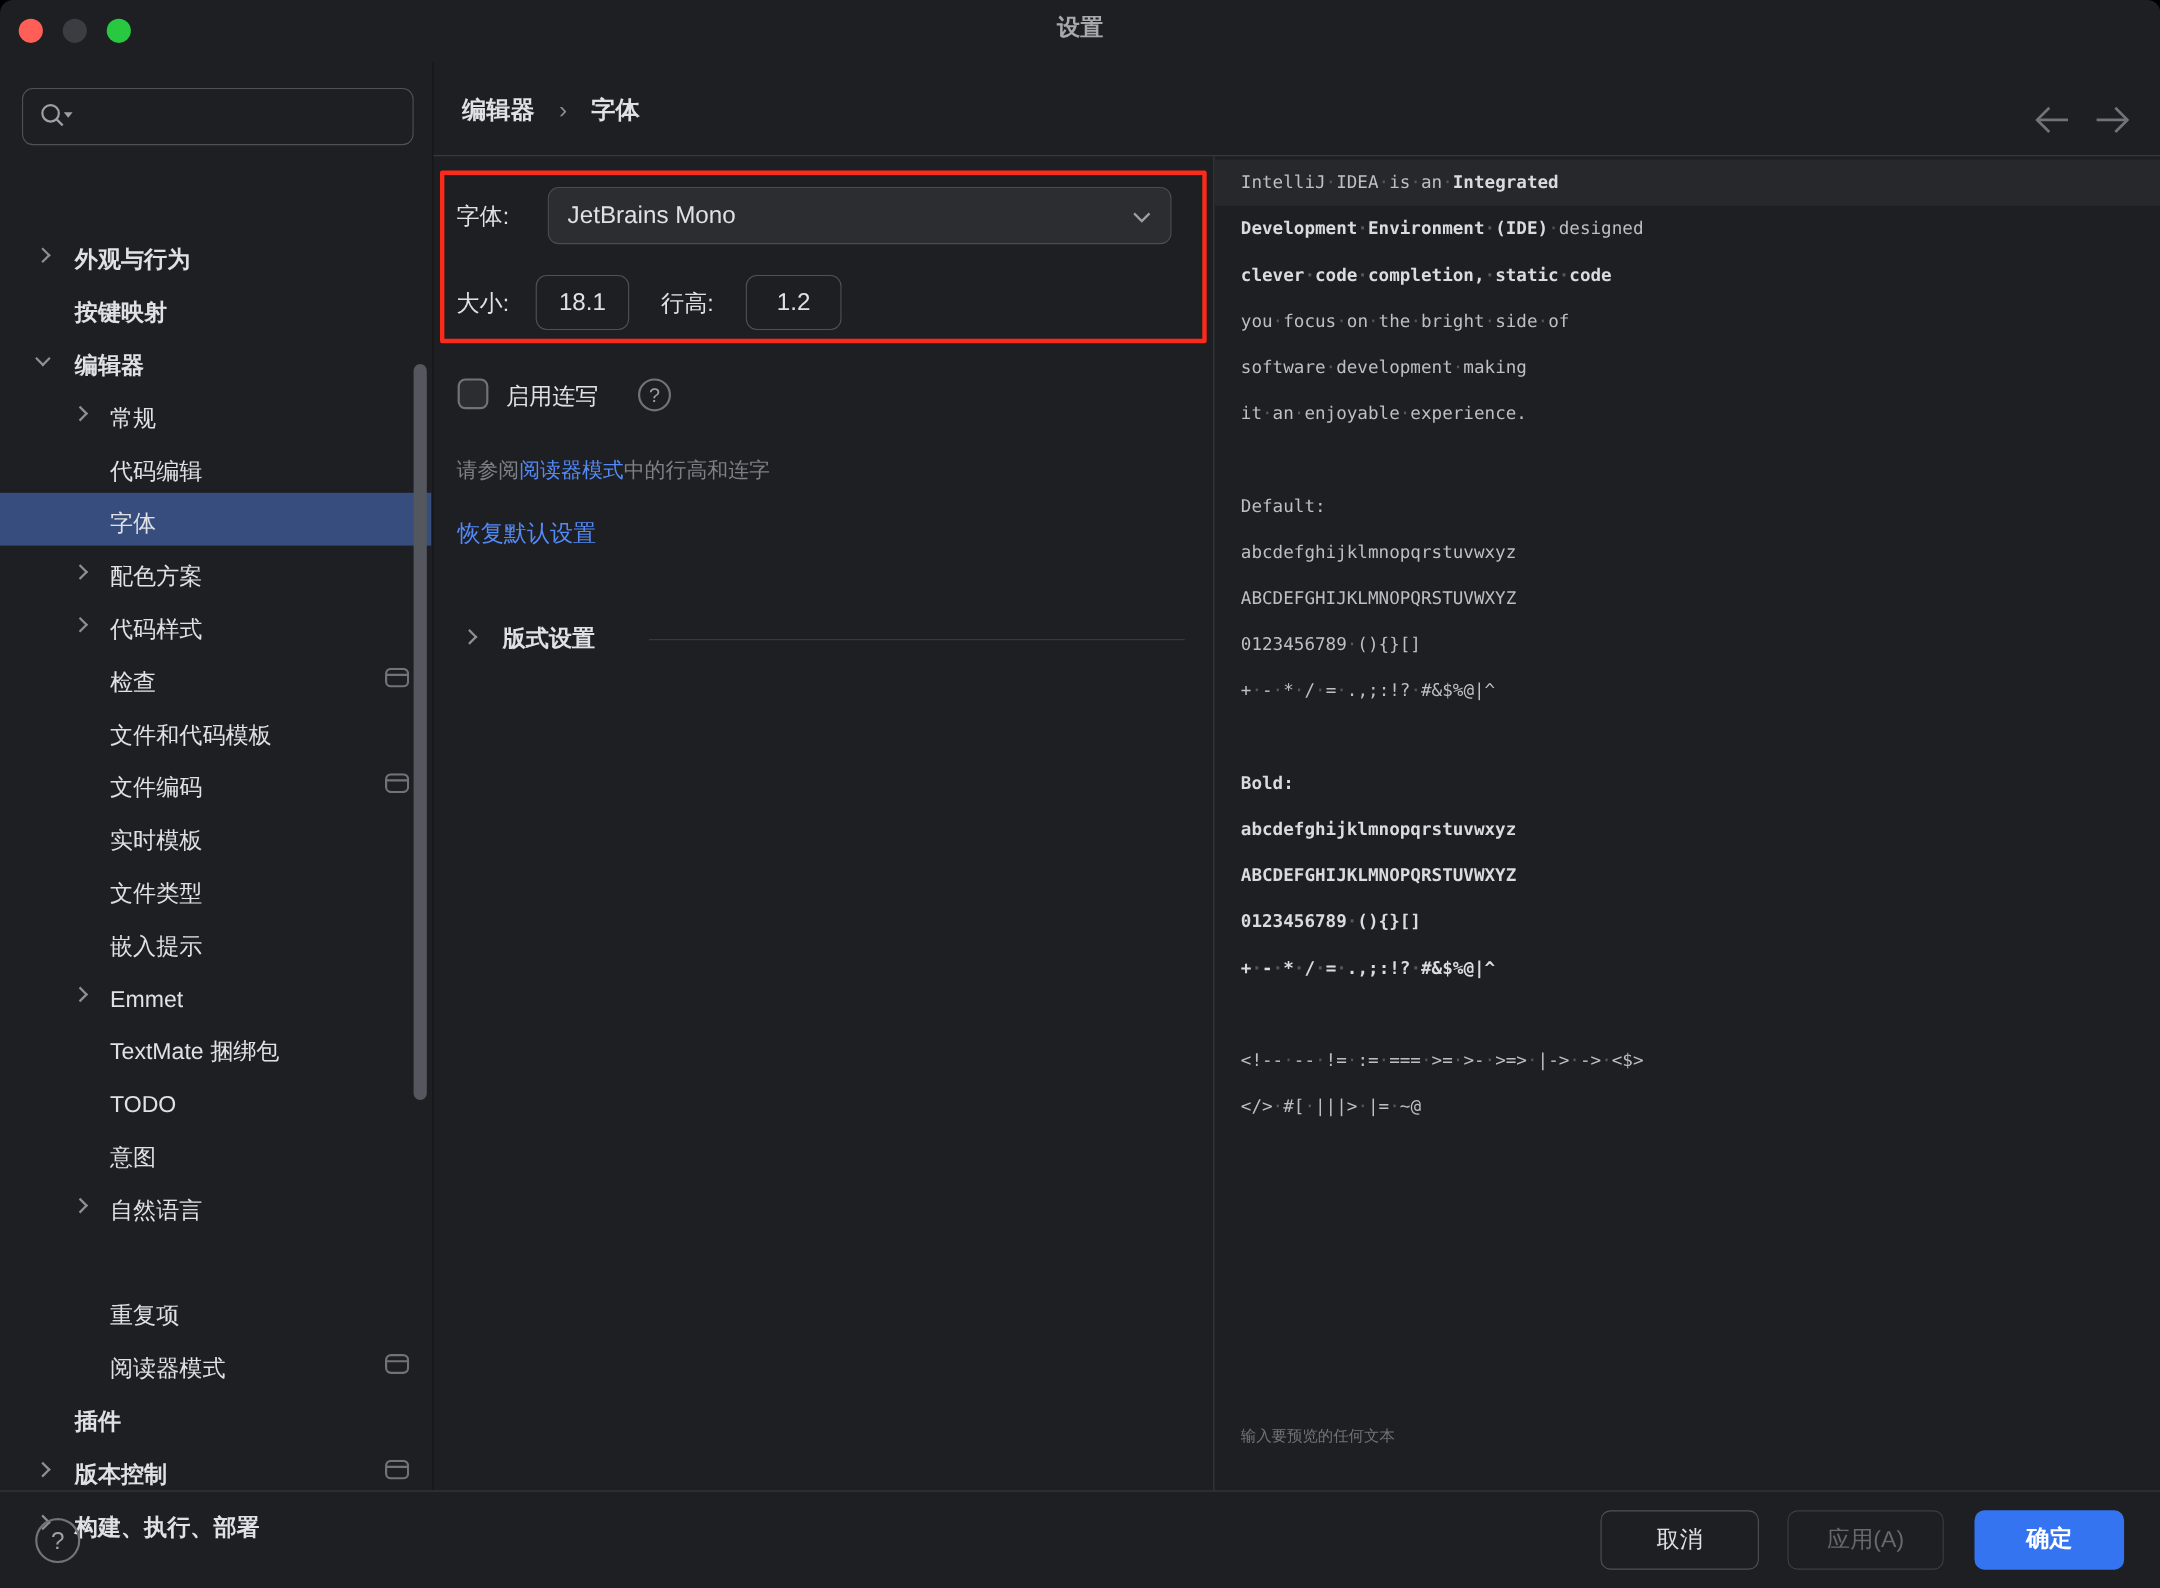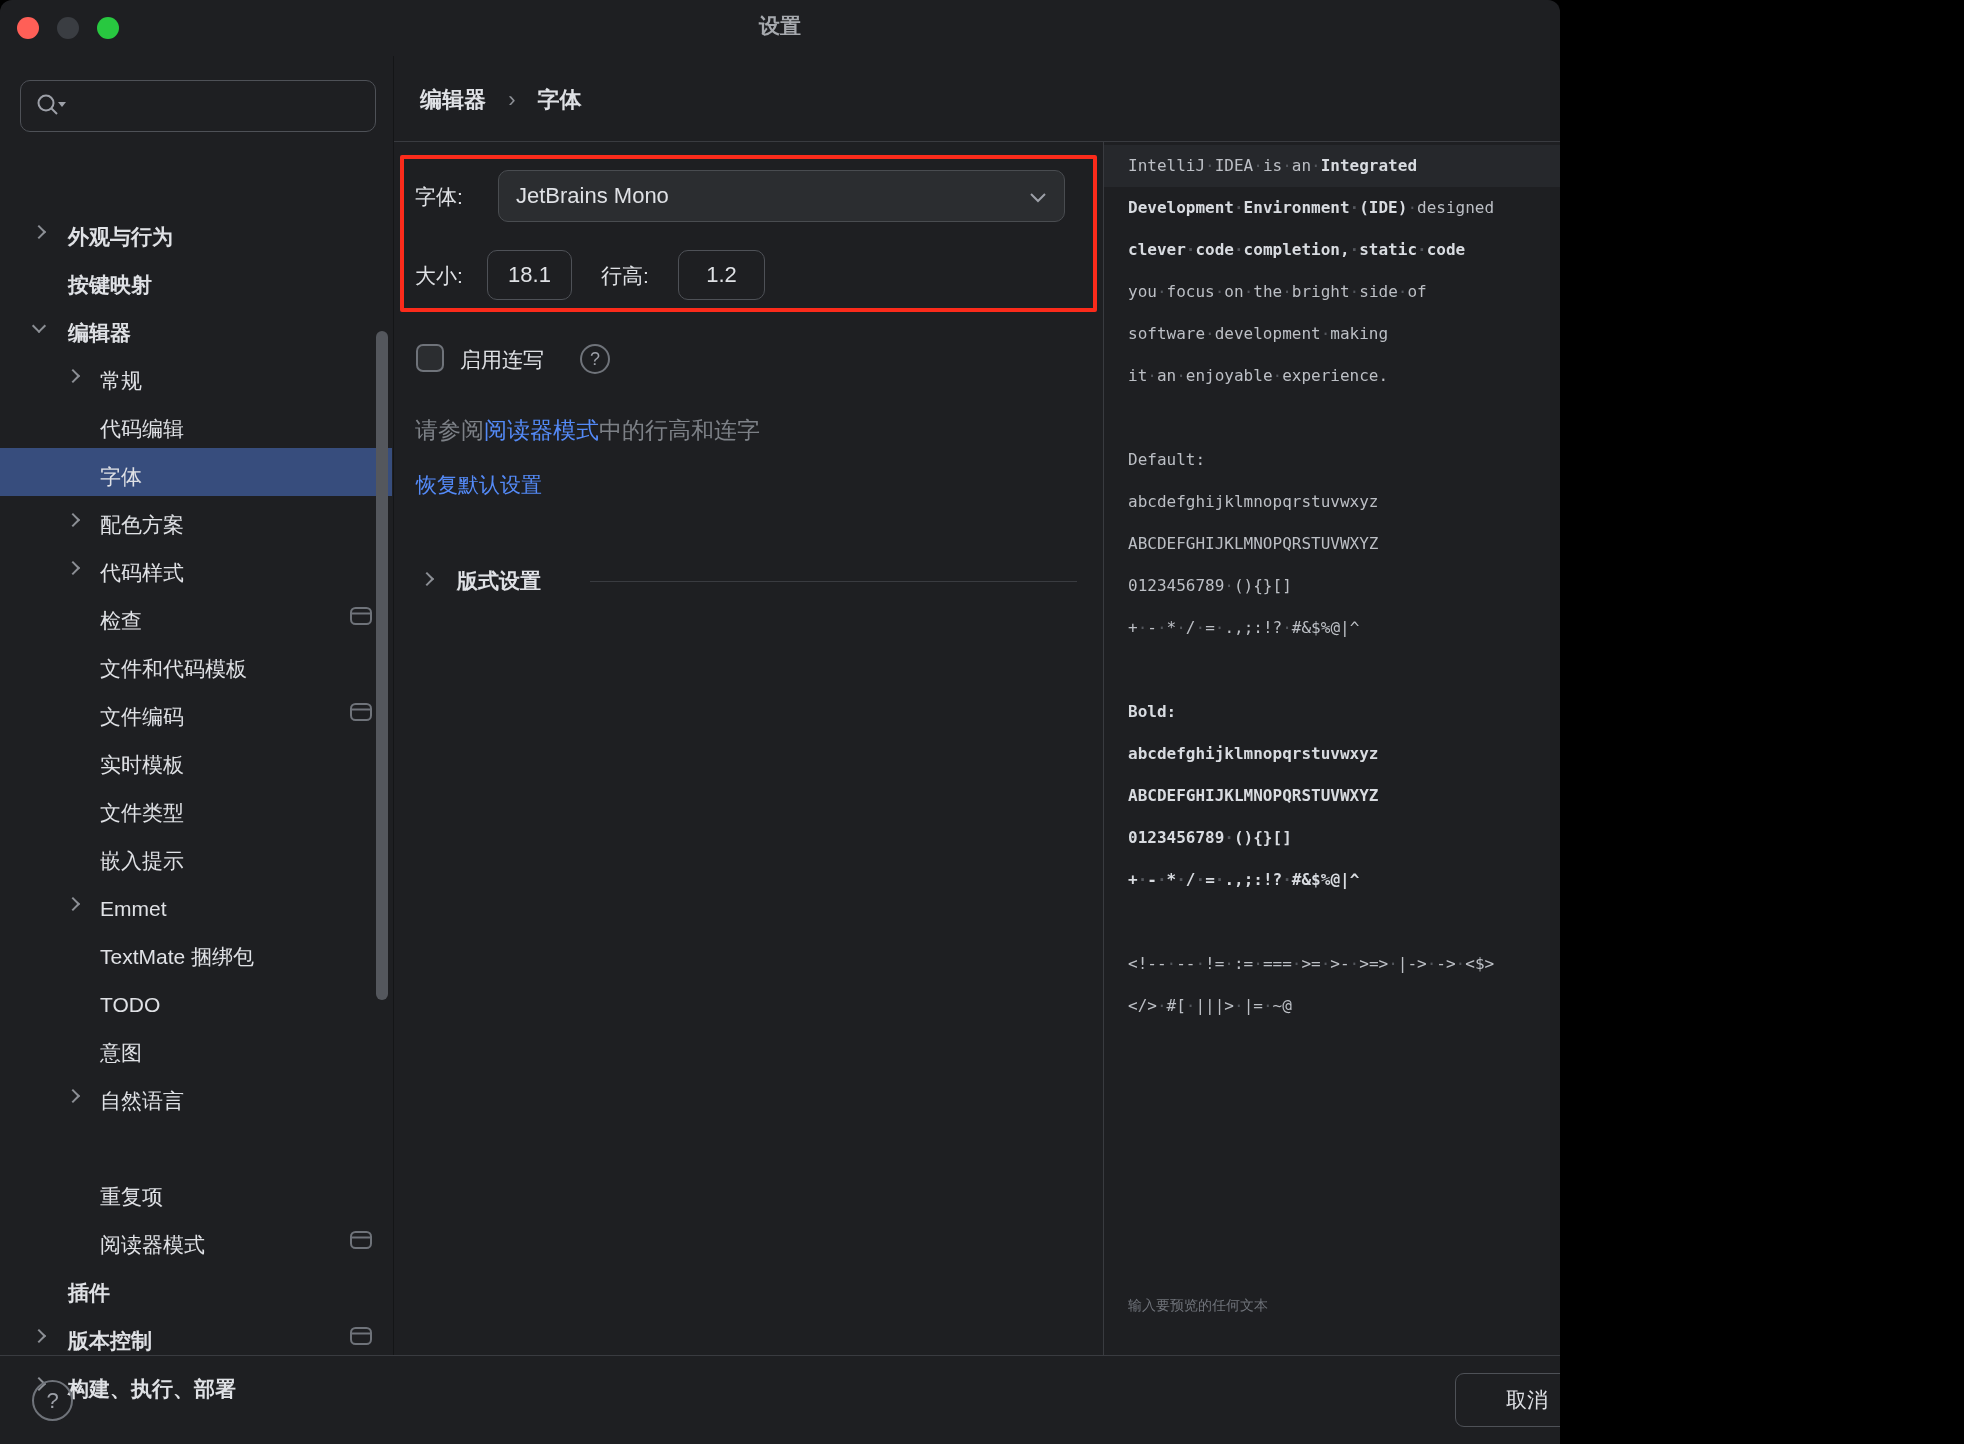--- a/index.html
+++ b/index.html
@@ -3,21 +3,21 @@
 <meta charset="utf-8">
 <style>
   :root{
     --bg:#1e1f22; --panel-line:#393b40; --ctl-border:#4e5157; --ctl-bg:#2b2d30;
     --text:#dfe1e5; --text-dim:#9da0a8; --muted:#7d8187; --link:#548af7;
     --accent:#3574f0; --selection:#374d7d; --mono:#bcbfc5; --mono-bold:#d8dbe0;
     --ws:#53565c; --annotation:#fb2b1b; --icon:#6f737a;
   }
   *{box-sizing:border-box; margin:0; padding:0;}
   body{background:#000; font-family:"Liberation Sans","DejaVu Sans",sans-serif;}
-  .window{position:relative; width:1560px; height:1444px; background:var(--bg);
+  .window{position:relative; width:1964px; height:1444px; background:var(--bg);
           border-radius:12px 12px 0 0; overflow:hidden; color:var(--text);}
 
   
   .titlebar{position:absolute; left:0; top:0; right:0; height:56px;}
   .traffic{position:absolute; top:17px; width:22px; height:22px; border-radius:50%;}
   .t-close{left:17px; background:#ff5f57;}
   .t-min{left:57px; background:#3a3d42;}
   .t-zoom{left:97px; background:#28c840;}
   .win-title{position:absolute; left:0; right:0; top:0; height:56px; line-height:52px;
              text-align:center; font-size:21px; font-weight:bold; color:#a6a9ae;}
@@ -61,21 +61,21 @@
   .combo{position:absolute; left:498px; top:170px; width:567px; height:52px; background:var(--ctl-bg);
          border:1.5px solid #494c50; border-radius:10px;}
   .combo .val{position:absolute; left:17px; top:0; height:52px; line-height:50px; font-size:22px; color:var(--text);}
   .combo svg{position:absolute; right:17px; top:21px;}
   .numbox{position:absolute; top:250px; height:50px; border:1.5px solid var(--ctl-border);
           border-radius:10px; text-align:center; line-height:47px; font-size:22px; color:var(--text); background:var(--bg);}
   .checkbox{position:absolute; left:416px; top:344px; width:28px; height:28px; border:2px solid var(--icon);
             border-radius:7px; background:var(--ctl-bg);}
   .helpdot{position:absolute; width:30px; height:30px; border:2px solid var(--icon); border-radius:50%;
            color:var(--text-dim); font-size:18px; line-height:26px; text-align:center;}
-  .note{position:absolute; left:415px; top:415px; font-size:23px; color:var(--muted); white-space:nowrap;}
+  .note{position:absolute; left:415px; top:415px; font-size:19px; color:var(--muted); white-space:nowrap;}
   .note .link{color:var(--link); cursor:pointer;}
   .blue-link{position:absolute; left:416px; top:471px; font-size:21px; color:var(--link); cursor:pointer;}
   .collapse-row{position:absolute; left:394px; top:560px; width:708px; height:42px; cursor:pointer;}
   .collapse-row .chev{left:28px; top:14px;}
   .collapse-row .lbl{position:absolute; left:63px; top:0; height:42px; line-height:42px; font-size:21px; font-weight:bold;}
   .collapse-row .rule{position:absolute; left:196px; right:25px; top:21px; height:1px; background:var(--panel-line);}
 
   
   .preview{position:absolute; left:1103px; top:142px; right:0; bottom:89px; border-left:1px solid var(--panel-line);}
   .plines{position:absolute; left:0; top:3px; right:0;}

